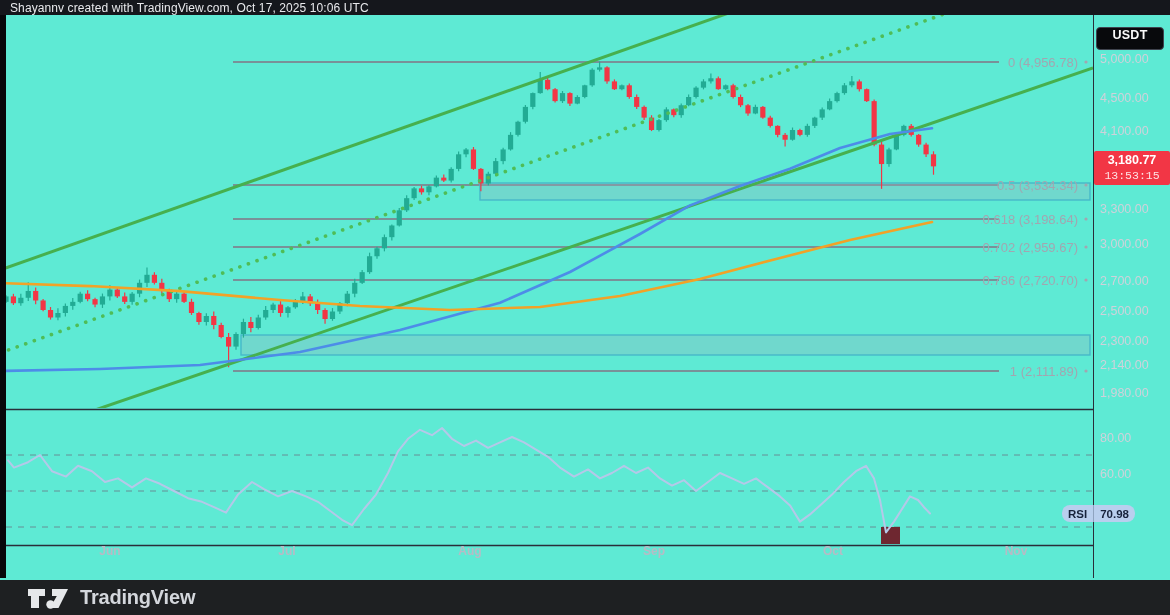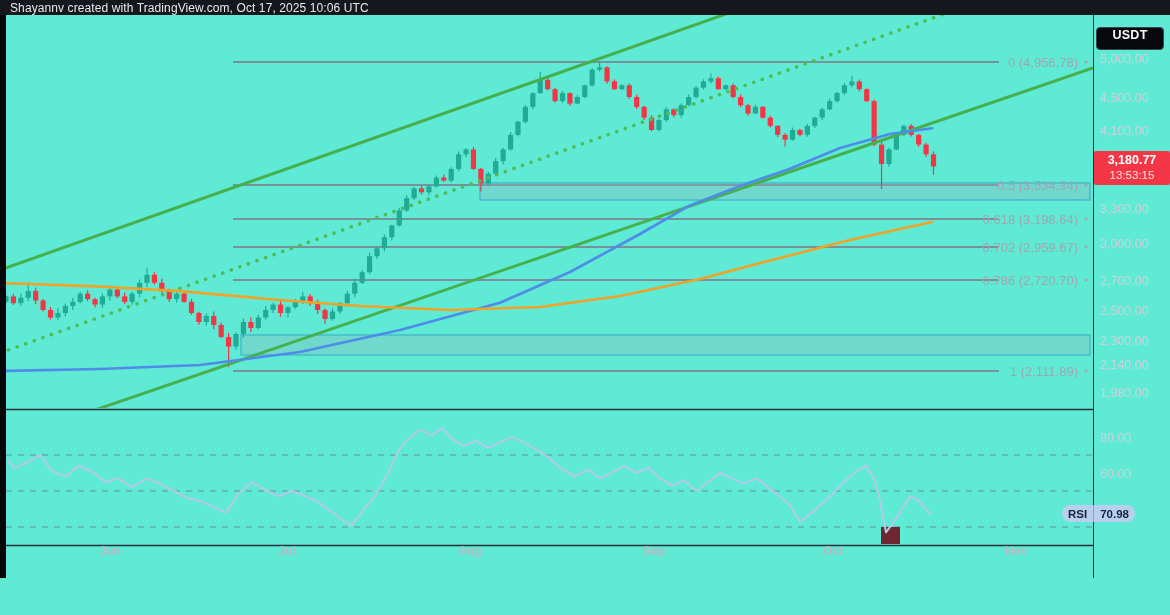--- a/index.html
+++ b/index.html
@@ -8,21 +8,21 @@
   #topbar{position:absolute;left:0;top:0;width:100%;height:15px;background:#15171c;}
   #attribution{position:absolute;left:10px;top:1px;font-size:12px;color:#e8e9ec;letter-spacing:.1px;}
   #leftedge{position:absolute;left:0;top:15px;width:6px;height:563px;background:#07080b;}
   svg#chart{position:absolute;left:0;top:0;}
   .chip-usdt{position:absolute;left:1096px;top:27px;width:66px;height:21px;background:#08090c;
     border:1px solid #3f434e;border-radius:4px;color:#fafafa;font-size:12.5px;font-weight:700;
     display:flex;align-items:flex-start;justify-content:center;letter-spacing:.3px;}
   .price-badge{position:absolute;left:1094px;top:151px;width:76px;height:34px;background:#f23645;
     border-radius:2px;color:#fff;display:flex;flex-direction:column;align-items:center;justify-content:center;line-height:15px;}
   .price-badge .p{font-size:12.5px;font-weight:600;}
-  .price-badge .c{font-size:11.5px;color:rgba(255,255,255,.85);}
+  .price-badge .c{font-size:11.5px;color:rgba(255,255,255,.85);font-family:Liberation Mono, monospace;}
   .rsi-chip{position:absolute;left:1062px;top:505px;height:17px;display:flex;align-items:stretch;
     background:#b9cfee;border-radius:8px;color:#17233c;font-size:11.5px;font-weight:600;overflow:hidden;}
   .rsi-chip .cell{display:flex;align-items:center;padding:0 6px;}
   .rsi-chip .div{width:1px;background:#8fa3c0;}
   #footer{position:absolute;left:0;top:580px;width:100%;height:35px;background:#1e2022;
     display:flex;align-items:center;}
   #brand{font-size:20px;font-weight:700;color:#d4d7dc;margin-left:10px;letter-spacing:-.2px;}
   #logo{margin-left:26px;}
 </style>
 </head>
@@ -367,13 +367,21 @@
     <span class="p">3,180.77</span>
     <span class="c">13:53:15</span>
   </div>
 
   <div class="rsi-chip">
     <span class="cell">RSI</span>
     <span class="div"></span>
     <span class="cell">70.98</span>
   </div>
 
+  <div id="footer">
+    <svg id="logo" width="44" height="30" viewBox="0 0 44 30">
+      <path d="M2 6 h17 v7 h-6 v12 h-8 V13 H2 z" fill="#e6e8ea"></path>
+      <circle cx="24.5" cy="21.5" r="4.2" fill="#e6e8ea"></circle>
+      <path d="M26 6 h16 l-9.5,19 h-8.5 l6.8,-12 H26 z" fill="#e6e8ea"></path>
+    </svg>
+    <span id="brand">TradingView</span>
+  </div>
 </div>
 
 </body></html>

